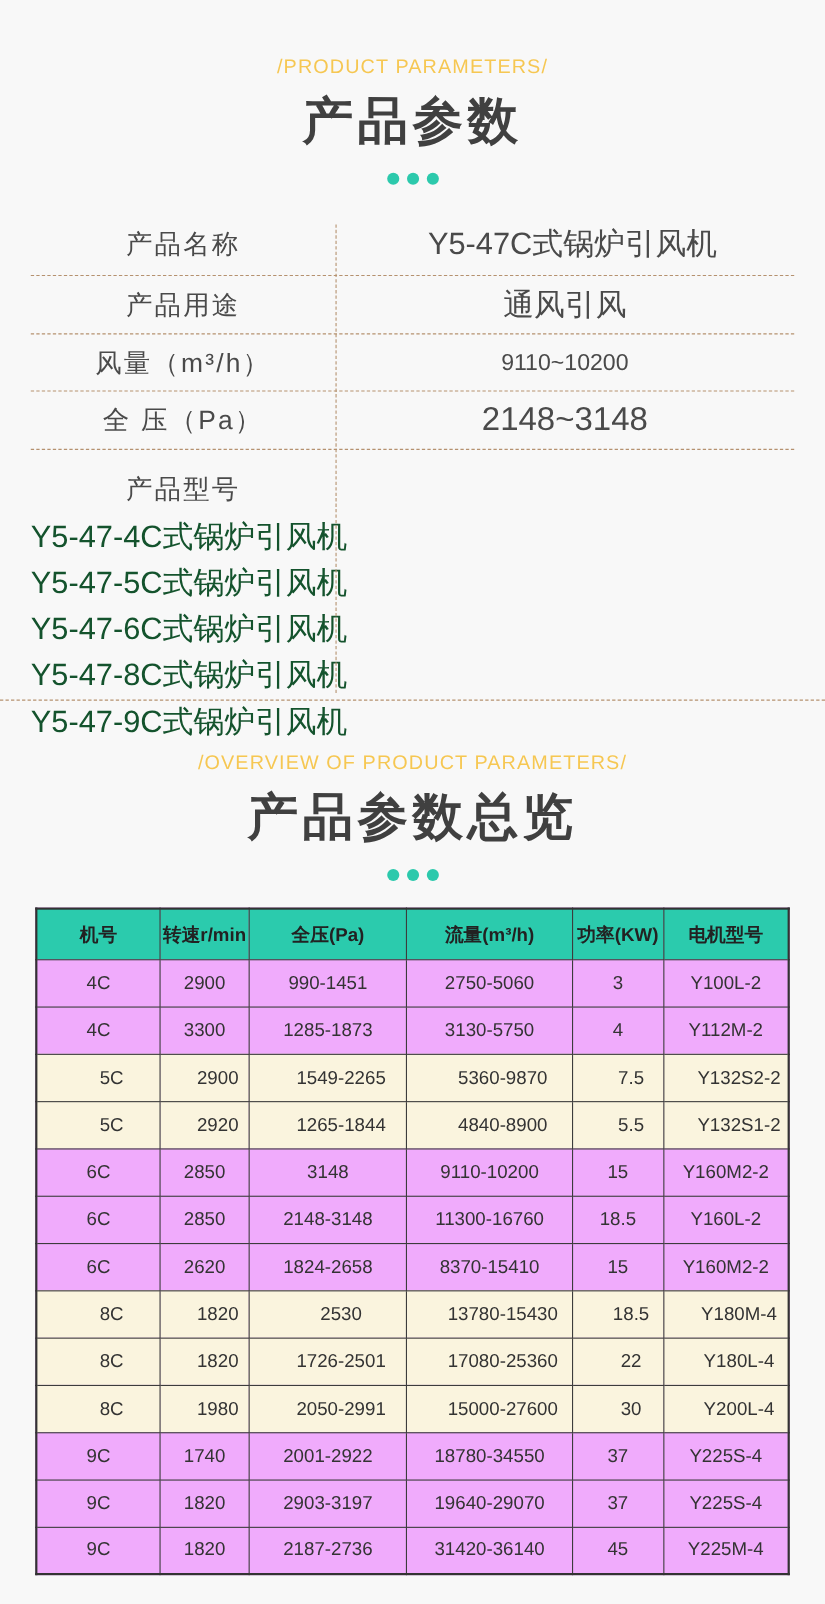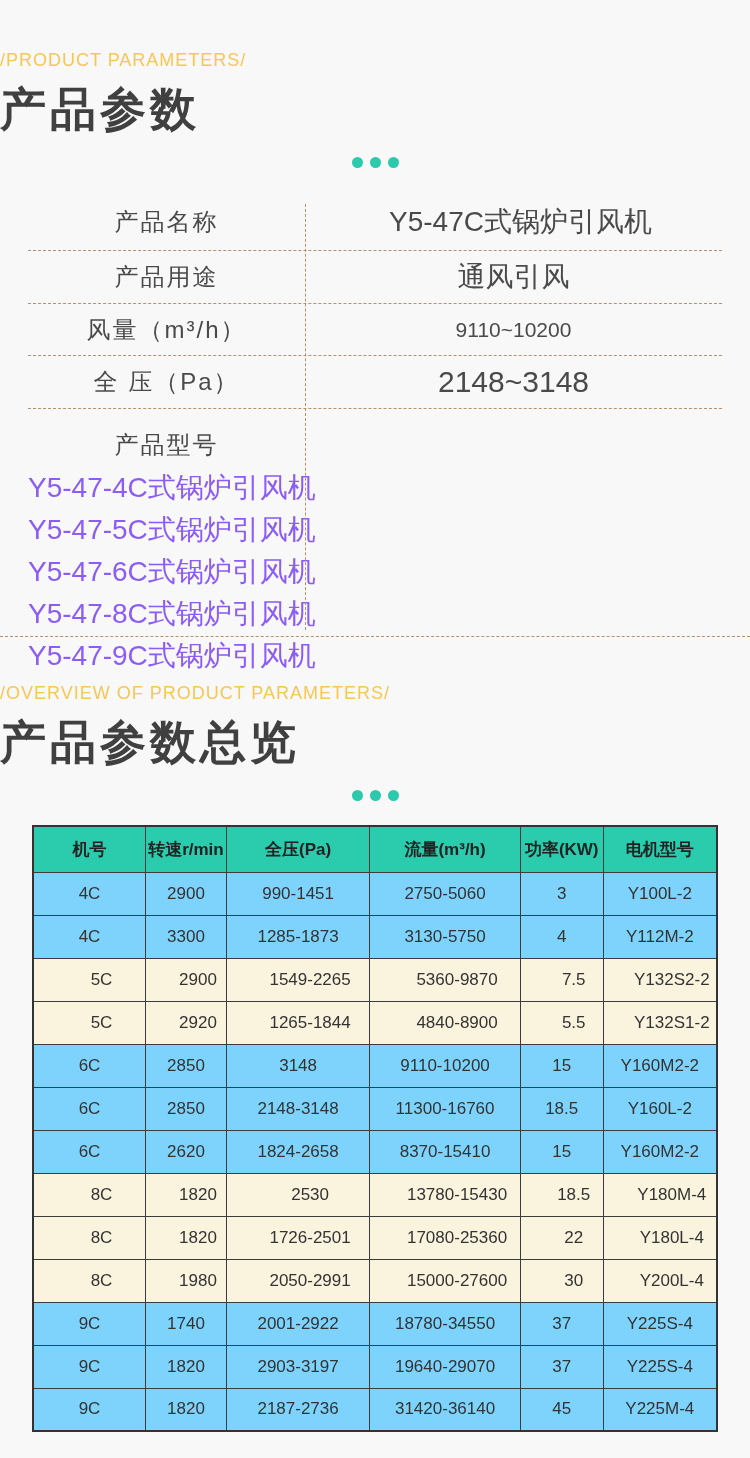--- a/index.html
+++ b/index.html
@@ -4,21 +4,21 @@
 <style>
   * { margin:0; padding:0; box-sizing:border-box; }
   html,body { width:750px; }
   body {
     width:750px; height:1458px;
     background:#f8f8f8;
     font-family:"Liberation Sans","DejaVu Sans",sans-serif;
     color:#333;
     overflow:hidden;
   }
-  .sec-head { }
+  .sec-head { text-align:center; }
   .sec-head.first { padding-top:50px; }
   .sec-head.second { padding-top:46px; }
   .eyebrow {
     color:#f6c752;
     font-size:18px;
     letter-spacing:1px;
     font-weight:500;
   }
   .big-title {
     font-size:46px;
@@ -59,35 +59,35 @@
     font-size:28px;
     color:#4a4a4a;
   }
   .r1 { height:57px;gap:14px; }
   .r2 { height:53px; }
   .r3 { height:52px; }
   .r4 { height:53px; }
   .r5 { height:227px; align-items:flex-start; }
   .r5 .param-label { padding-top:20px; }
   .model-list { padding-top:6px; }
-  .model-line { line-height:42px; font-size:28px; color:#8b5cf6; }
+  .model-line { line-height:42px; font-size:28px; color:#14532d; }
 
   .section-divider {
     margin-top:0;
     border-top:1px dashed #b5916f;
     width:750px;
   }
 
   
   table.params-table {
     width:686px;
     margin:24px auto 0 auto;
     border-collapse:collapse;
     border:2px solid #333;
-    background:#7dd3fc;
+    background:#f0abfc;
   }
   .params-table th, .params-table td {
     border:1px solid #3c3c3c;
     text-align:center;
     vertical-align:middle;
     font-size:17px;
   }
   .params-table th {
     background:#2bcbad;
     height:46px;

